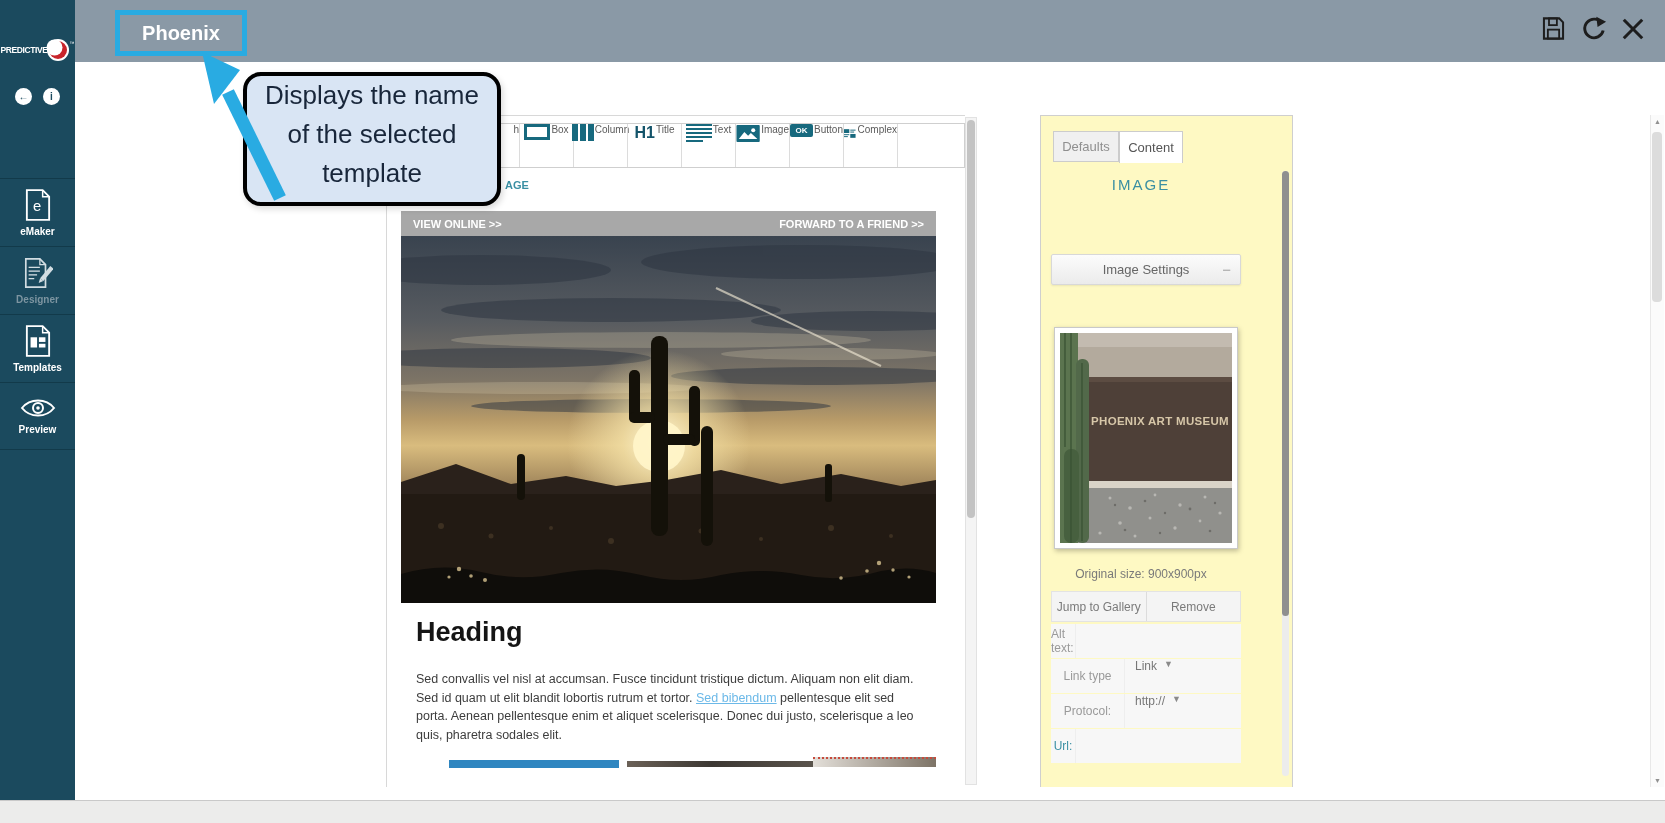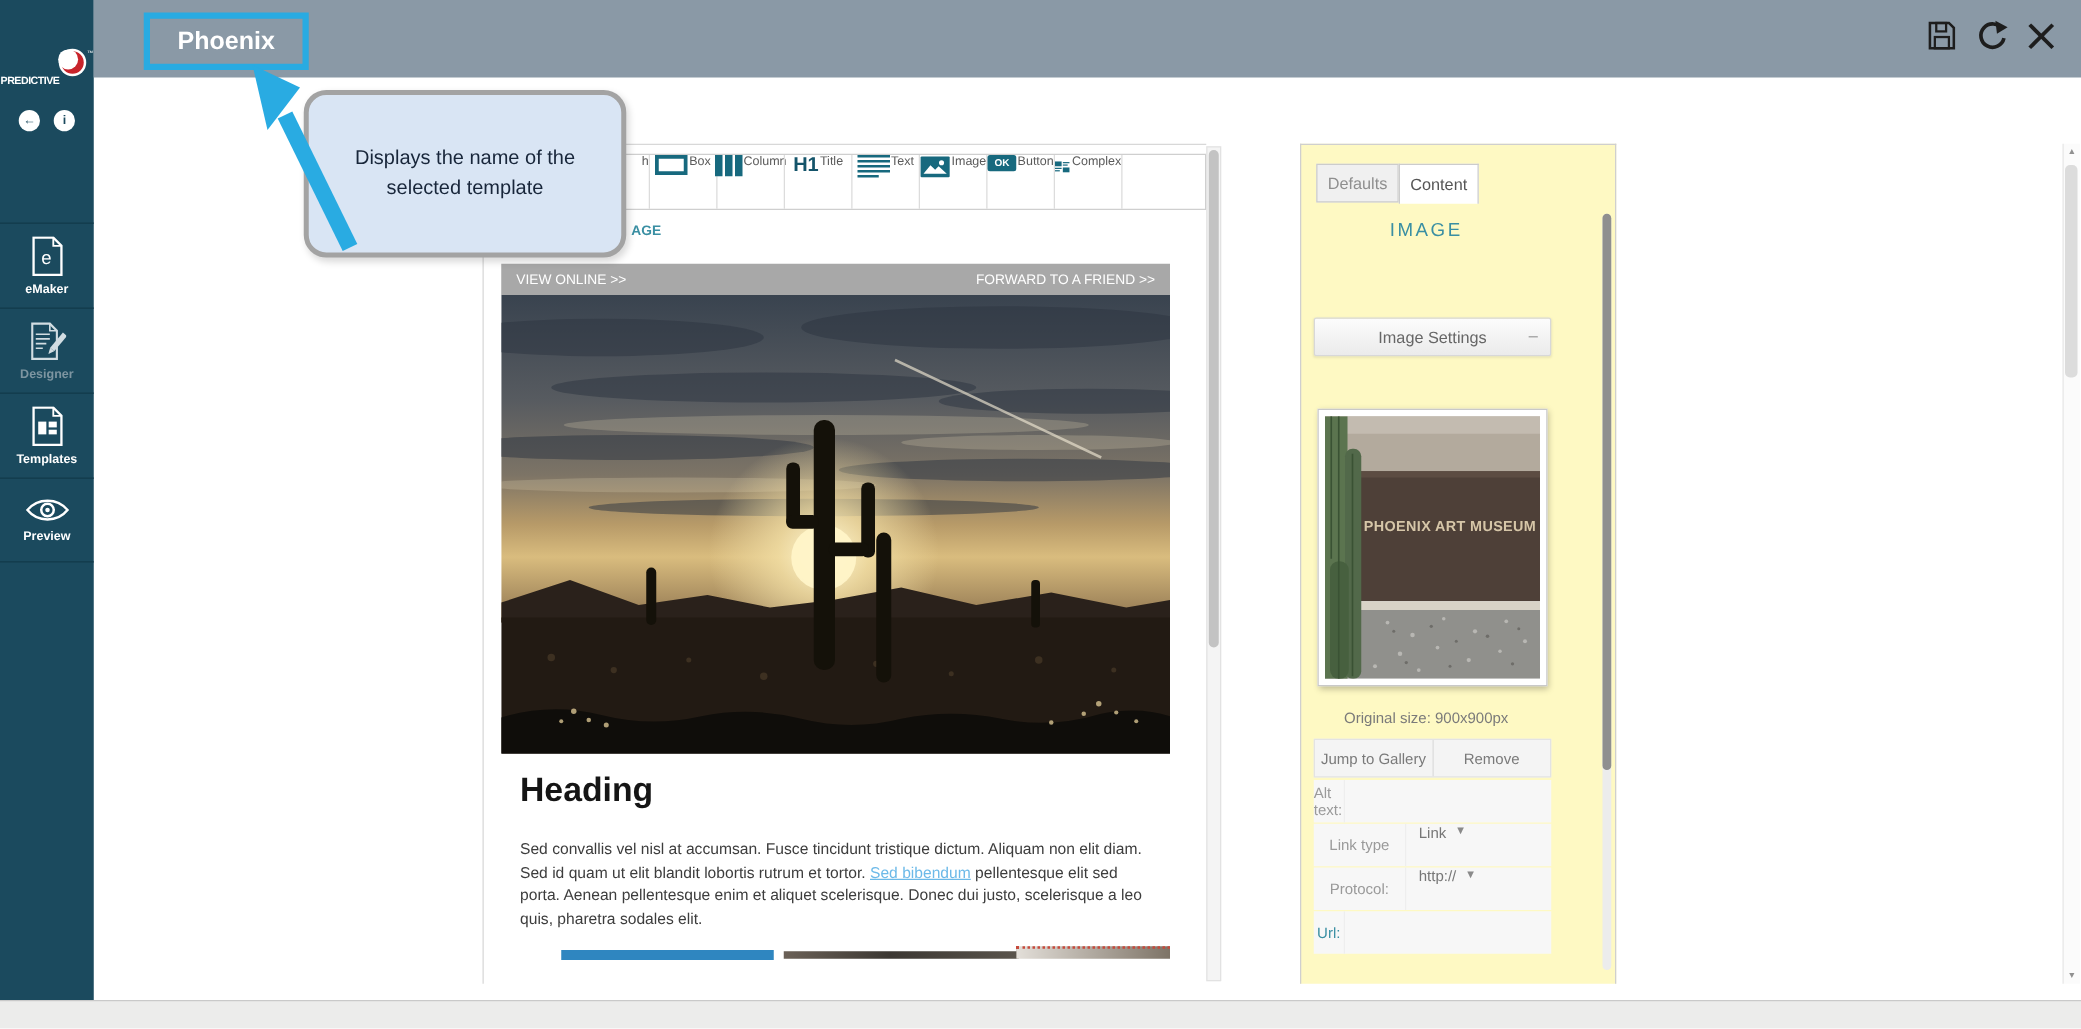--- a/index.html
+++ b/index.html
@@ -4,43 +4,43 @@
 <title>Template Editor</title>
 <style>
   *{margin:0;padding:0;box-sizing:border-box}
   body{background:#fff}
   #app{position:relative;width:1665px;height:823px;background:#fff;overflow:hidden;
        font-family:"Liberation Sans",sans-serif}
 
   
   .sidebar{position:absolute;left:0;top:0;width:75px;height:800px;background:#1B4A5E}
   .logo{position:absolute;top:38px;left:0;width:75px;display:flex;align-items:flex-start;justify-content:center}
-  .logo-text{color:#fff;font-size:8.5px;font-weight:bold;letter-spacing:-0.4px;margin-top:21px}
+  .logo-text{color:#fff;font-size:8.5px;font-weight:bold;letter-spacing:-0.4px;margin-top:7px}
   .logo-tm{color:#fff;font-size:5px;margin-top:2px}
   .side-quick{position:absolute;top:88px;width:75px;display:flex;justify-content:center;gap:11px}
   .quick-btn{width:17px;height:17px;border-radius:50%;background:#fff;color:#1B4A5E;font-size:10px;
              font-weight:bold;display:flex;align-items:center;justify-content:center;cursor:pointer}
   .side-nav{position:absolute;top:178px;width:75px}
   .nav-item{height:68px;border-top:1px solid #123A4A;display:flex;flex-direction:column;align-items:center;
             justify-content:center;gap:5px;cursor:pointer}
   .nav-item:last-child{border-bottom:1px solid #123A4A}
   .nav-label{color:#fff;font-size:10px;font-weight:bold}
   .nav-label.dim{color:#7D95A1}
 
   
   .topbar{position:absolute;left:75px;top:0;width:1590px;height:62px;background:#8A99A6}
   .phoenix-box{position:absolute;left:115px;top:10px;width:132px;height:46px;border:5px solid #29ABE2;
                display:flex;align-items:center;justify-content:center;color:#fff;font-weight:bold;font-size:20px}
   .topbar-icons{position:absolute;left:1540px;top:15px;display:flex;gap:13px;align-items:center}
   .tb-icon{cursor:pointer;display:flex;align-items:center}
 
   
   .callout{position:absolute;left:243px;top:72px;width:258px;height:134px;background:#D9E5F4;
-           border:4px solid #a3a3a3;border-radius:18px;display:flex;align-items:center;justify-content:center;
-           text-align:center;font-size:16px;color:#18263A;z-index:30;box-shadow:2px 3px 6px rgba(0,0,0,.15);
+           border:4px solid #000000;border-radius:18px;display:flex;align-items:flex-start;justify-content:center;
+           text-align:center;font-size:26px;color:#18263A;z-index:30;box-shadow:2px 3px 6px rgba(0,0,0,.15);
            line-height:1.5;padding:0 14px}
   .callout-arrow{position:absolute;left:188px;top:48px;z-index:31}
 
   
   .toolbar{position:absolute;left:488px;top:123px;width:477px;height:45px;background:#fff;
            border:1px solid #CFCFCF;display:flex;z-index:5}
   .tb-cell{width:54px;border-left:1px solid #DCDCDC;display:flex;flex-direction:row;align-items:flex-start;
            justify-content:center;gap:1px;cursor:pointer}
   .tb-cell.partial{width:30px;border-left:none;justify-content:flex-end;padding-bottom:4px}
   .tb-cell.spacer{width:61px;cursor:default}
@@ -60,21 +60,21 @@
   .act-btn{position:absolute;top:170px;height:31px;background:#fff;border:1px solid #B8B8B8;border-radius:4px;
            display:flex;align-items:center;justify-content:center;gap:5px;font-size:10px;color:#4A4A4A;cursor:pointer}
   #undo{left:726px;width:37px} #redo{left:767px;width:37px}
   #duplicate{left:808px;width:80px} #delete{left:892px;width:72px}
 
   
   .canvas-frame{position:absolute;left:386px;top:115px;width:579px;height:672px;background:#fff;
                 border-left:1px solid #D8D8D8;border-top:1px solid #D8D8D8}
   .email{position:absolute;left:14px;top:95px;width:535px}
   .email-bar{height:25px;background:#A8A8A8;display:flex;justify-content:space-between;align-items:center;
-             padding:0 12px;color:#fff;font-size:11px;font-weight:normal}
+             padding:0 12px;color:#fff;font-size:11px;font-weight:bold}
   .hero{display:block}
   .email-heading{margin:14px 0 0 15px;font-size:27px;font-weight:bold;color:#151515}
   .email-body{margin:22px 15px 0 15px;font-size:12.5px;line-height:18.5px;color:#3D3D3D}
   .email-link{color:#6CB9E8;text-decoration:underline;cursor:pointer}
   .strip-blue{position:absolute;left:62px;top:644px;width:170px;height:8px;background:#2F86C0}
   .strip-dark{position:absolute;left:240px;top:645px;width:188px;height:6px;
               background:linear-gradient(90deg,#6B6157,#3C3833 45%,#5A544C)}
   .strip-dashed{position:absolute;left:426px;top:641px;width:123px;height:10px;border-top:2px dotted #C74A3C;
                 background:linear-gradient(90deg,#E3DFD9,#7D7366)}
   .canvas-scrollbar{position:absolute;left:965px;top:117px;width:12px;height:668px;background:#F4F4F4;

